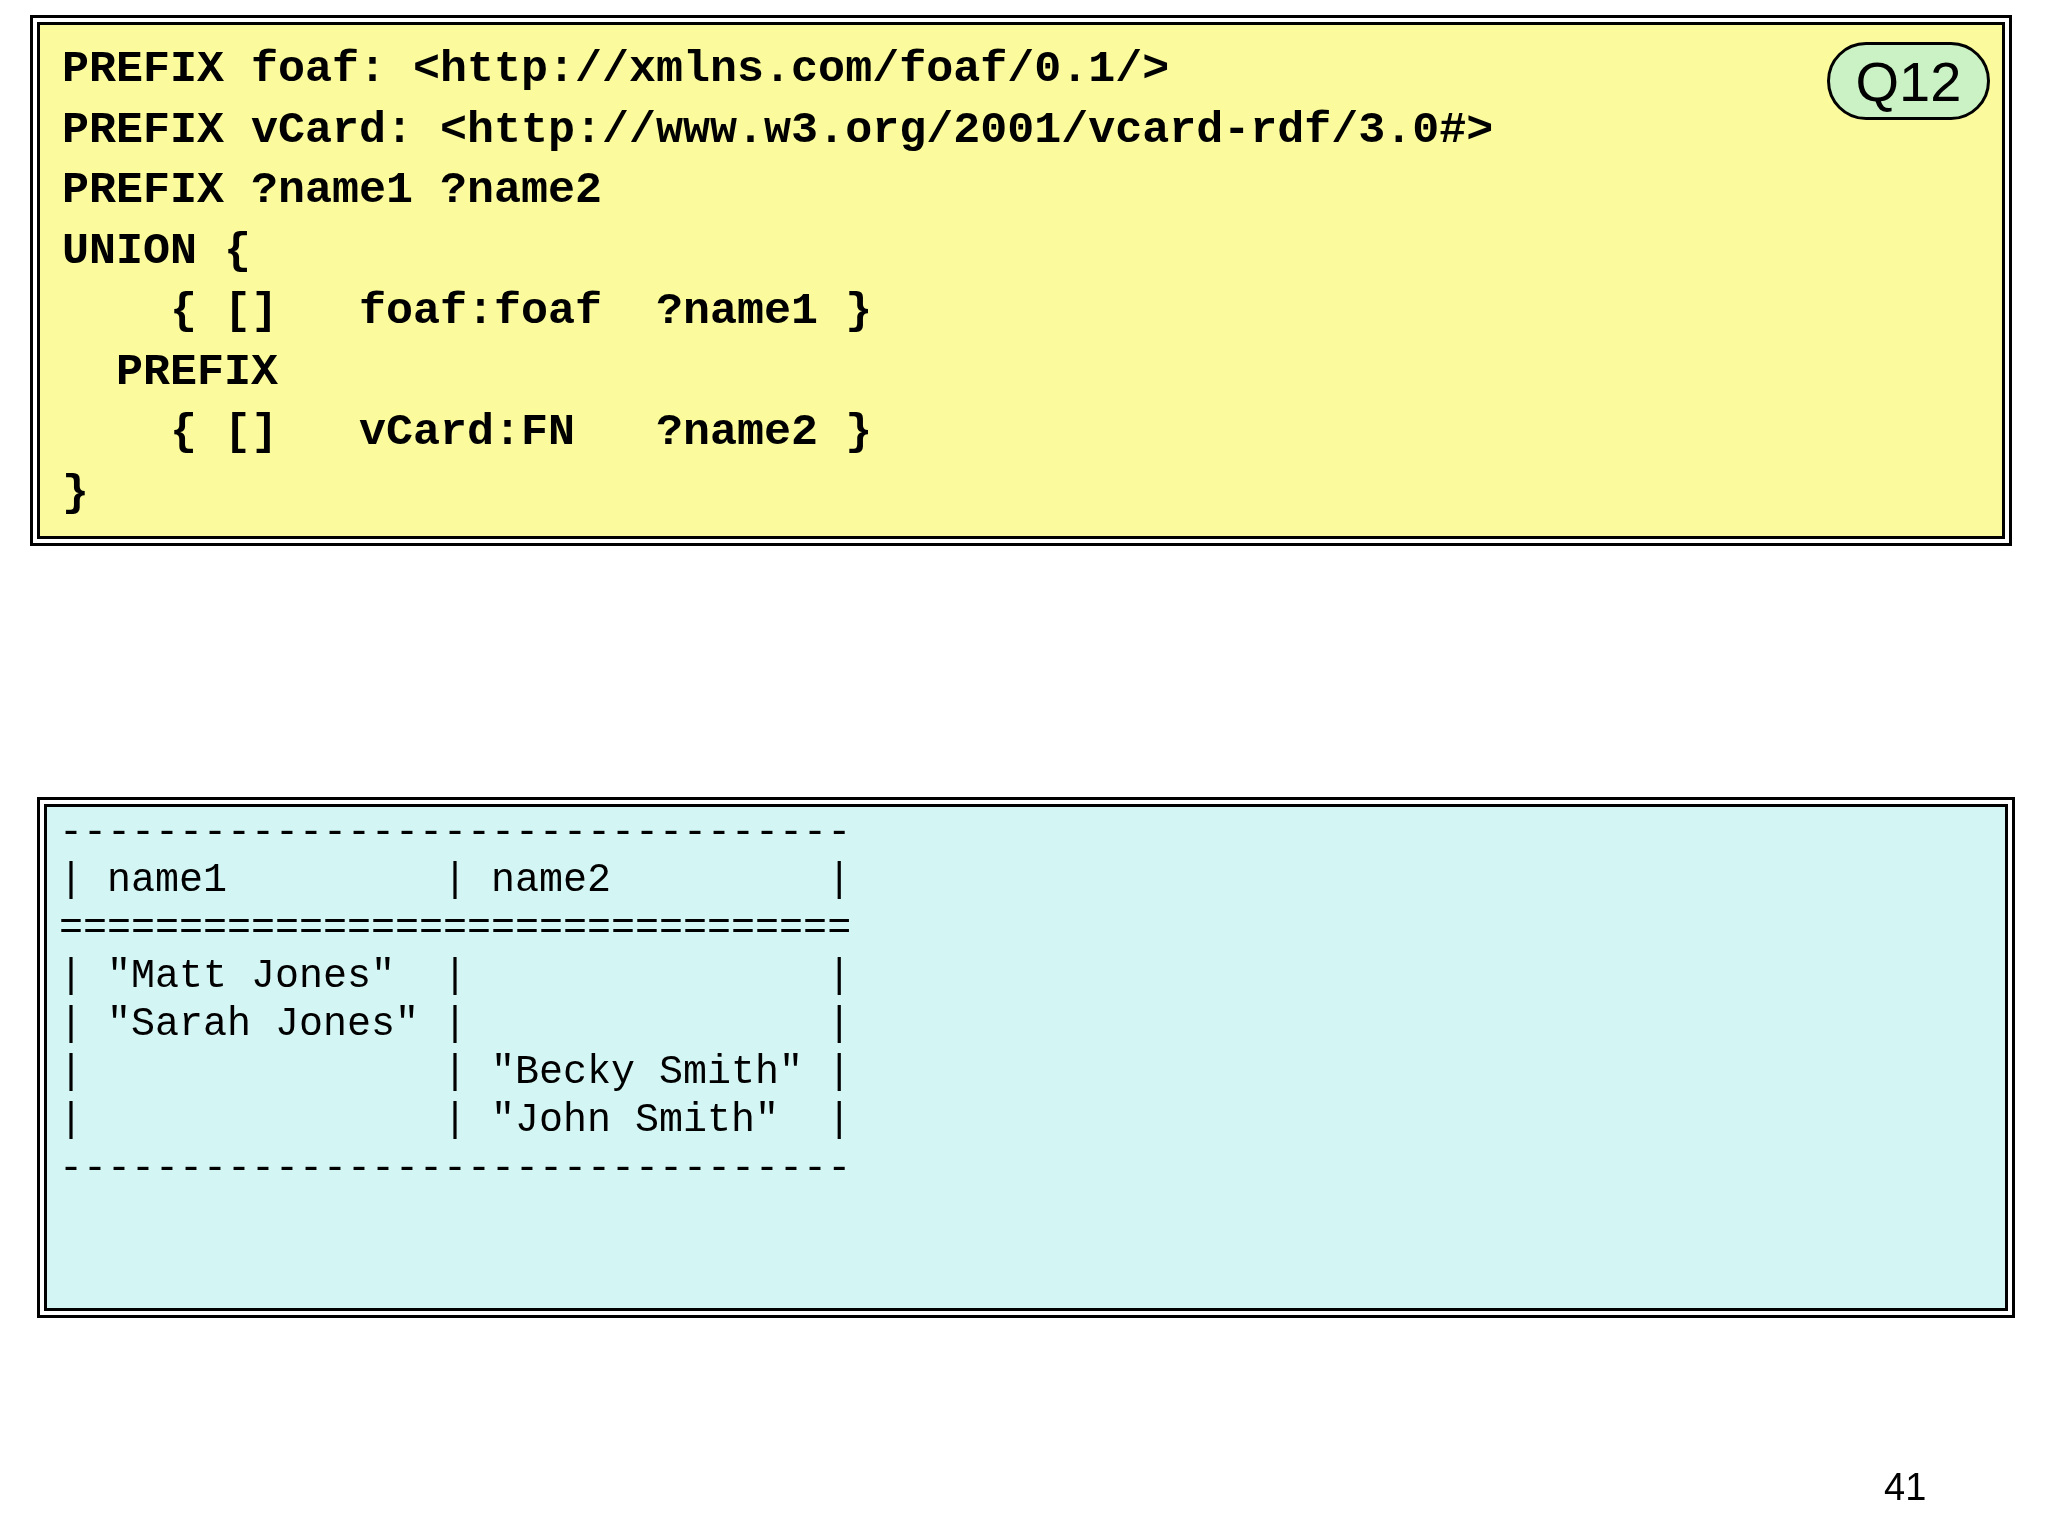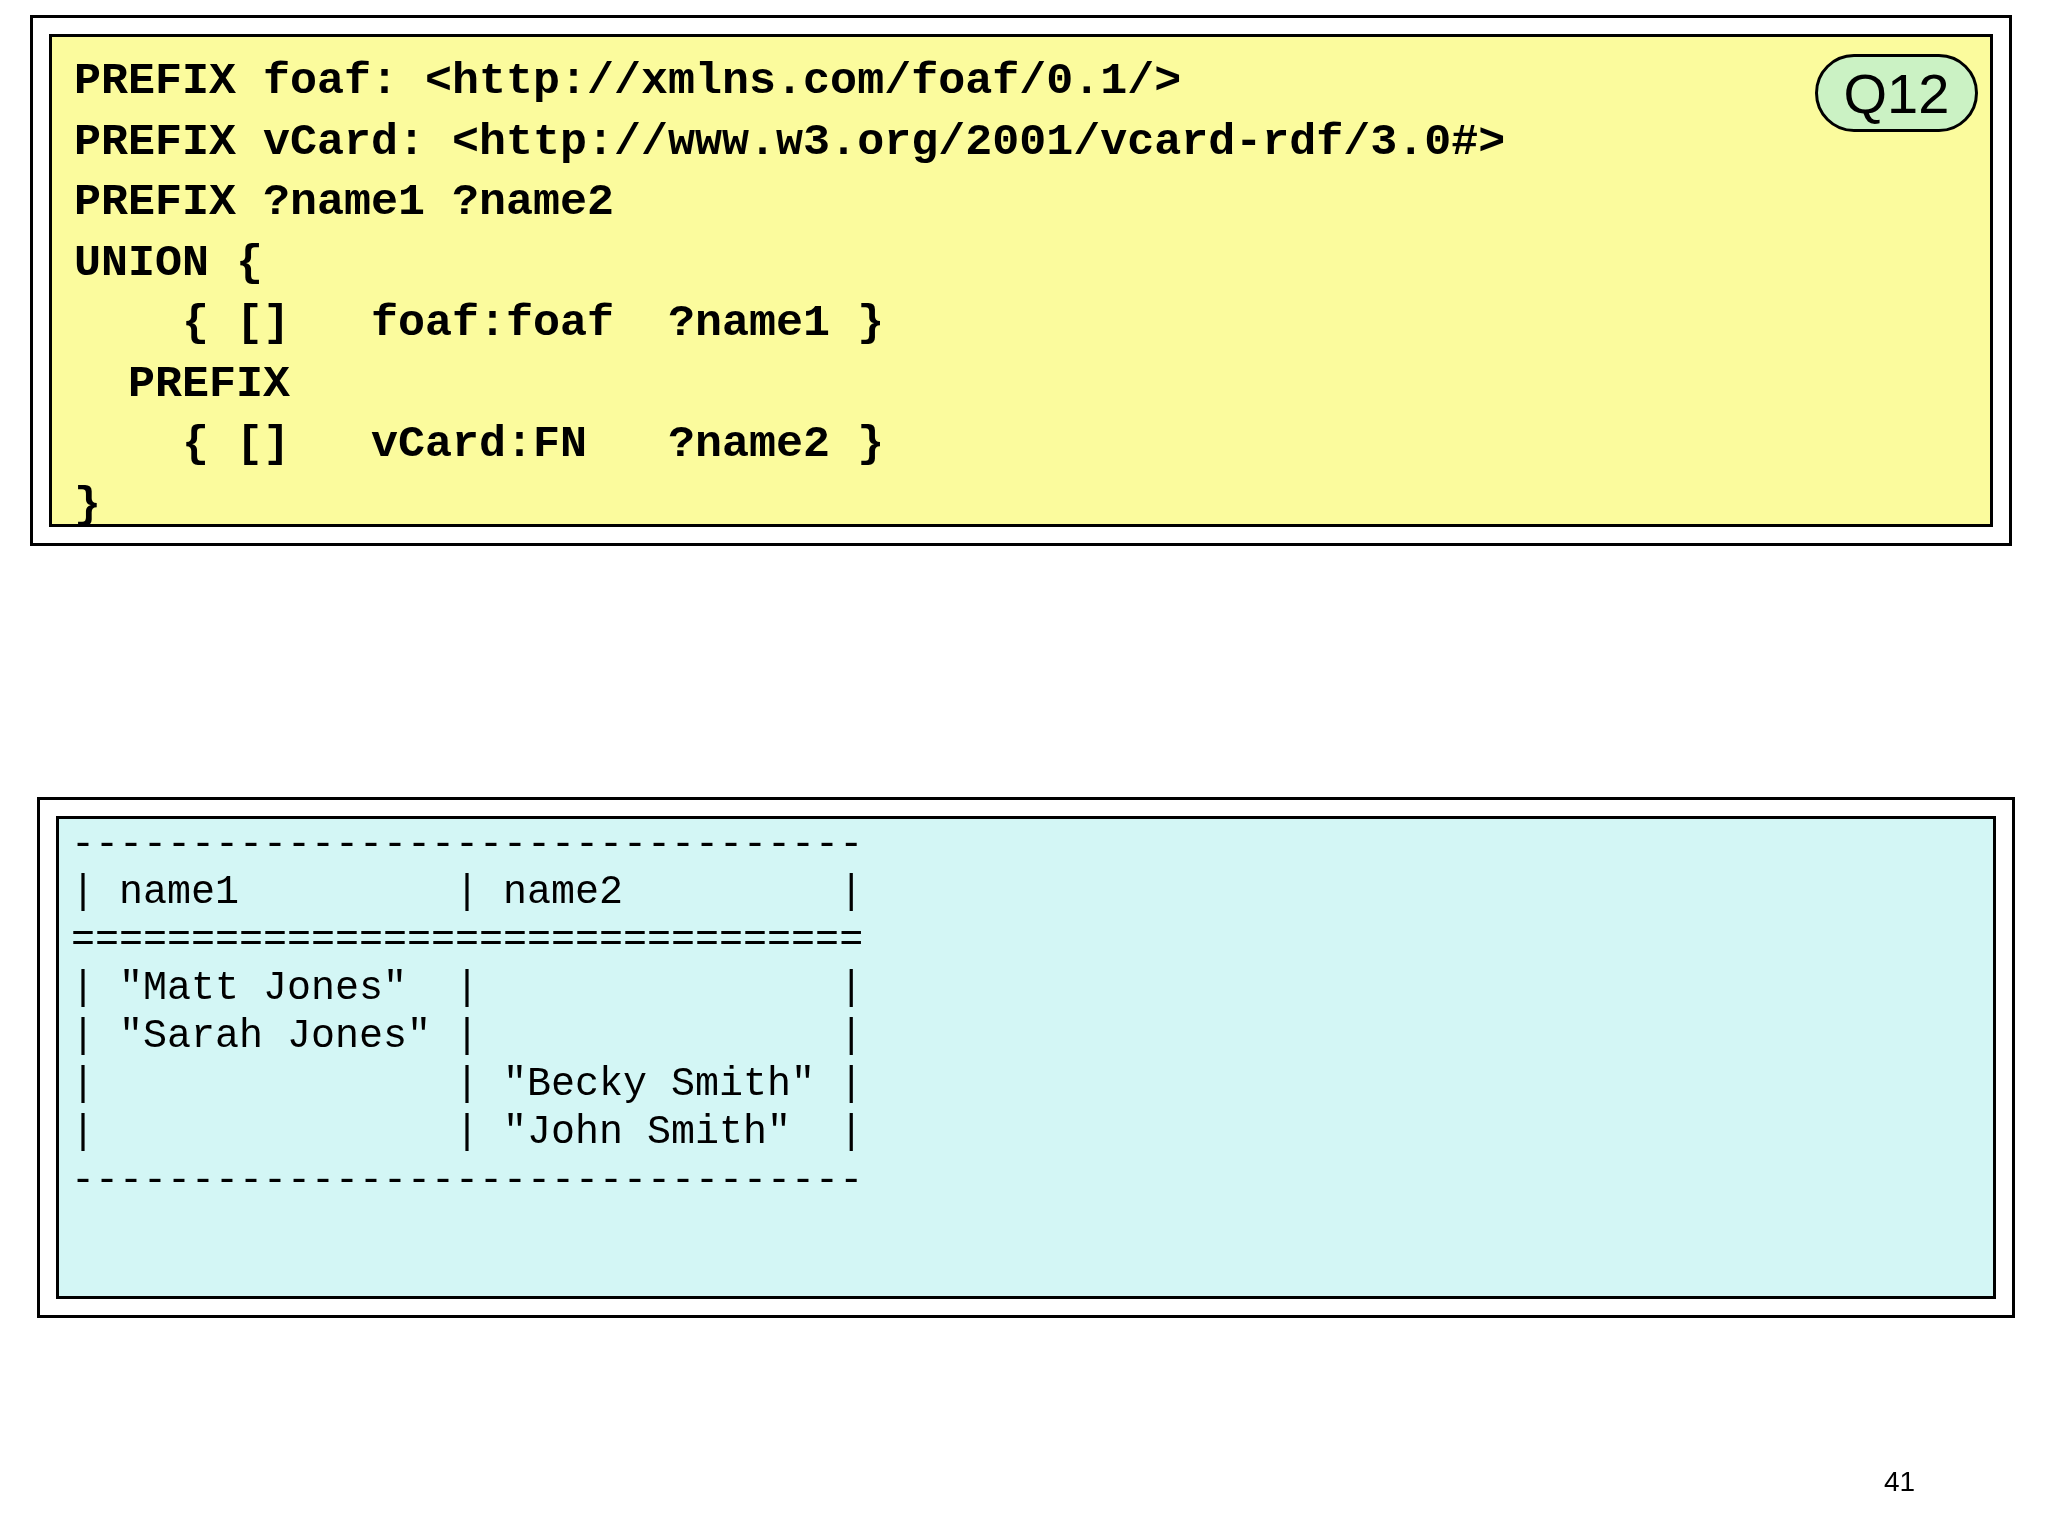--- a/index.html
+++ b/index.html
@@ -7,21 +7,21 @@
     width: 2048px; height: 1536px;
     background: var(--page-bg, #ffffff);
     font-family: "Liberation Sans", sans-serif;
     position: relative;
     overflow: hidden;
   }
   .panel-outer {
     position: absolute;
     border: 3px solid var(--border, #000);
     background: var(--page-bg, #fff);
-    padding: 16px;
+    padding: 4px;
   }
   .panel-inner {
     width: 100%; height: 100%;
     border: 3px solid var(--border, #000);
     position: relative;
   }
   
   .query-outer { left: 30px; top: 15px; width: 1982px; height: 531px; }
   .query-inner { background: var(--query-bg, #fbfb9d); }
   .code-block {
@@ -54,21 +54,21 @@
     font-size: 40px;
     line-height: 48px;
     color: var(--text, #000);
   }
   .ascii-line { white-space: pre; }
   
   .page-number {
     position: absolute;
     left: 1884px; top: 1466px;
     font-family: "Liberation Sans", sans-serif;
-    font-size: 28px;
+    font-size: 38px;
     color: var(--text, #000);
   }
 </style>
 </head>
 <body>
 
 <div class="panel-outer query-outer">
   <div class="panel-inner query-inner">
     <div class="code-block">
       <div class="code-line">PREFIX foaf: &lt;http://xmlns.com/foaf/0.1/&gt;</div>

